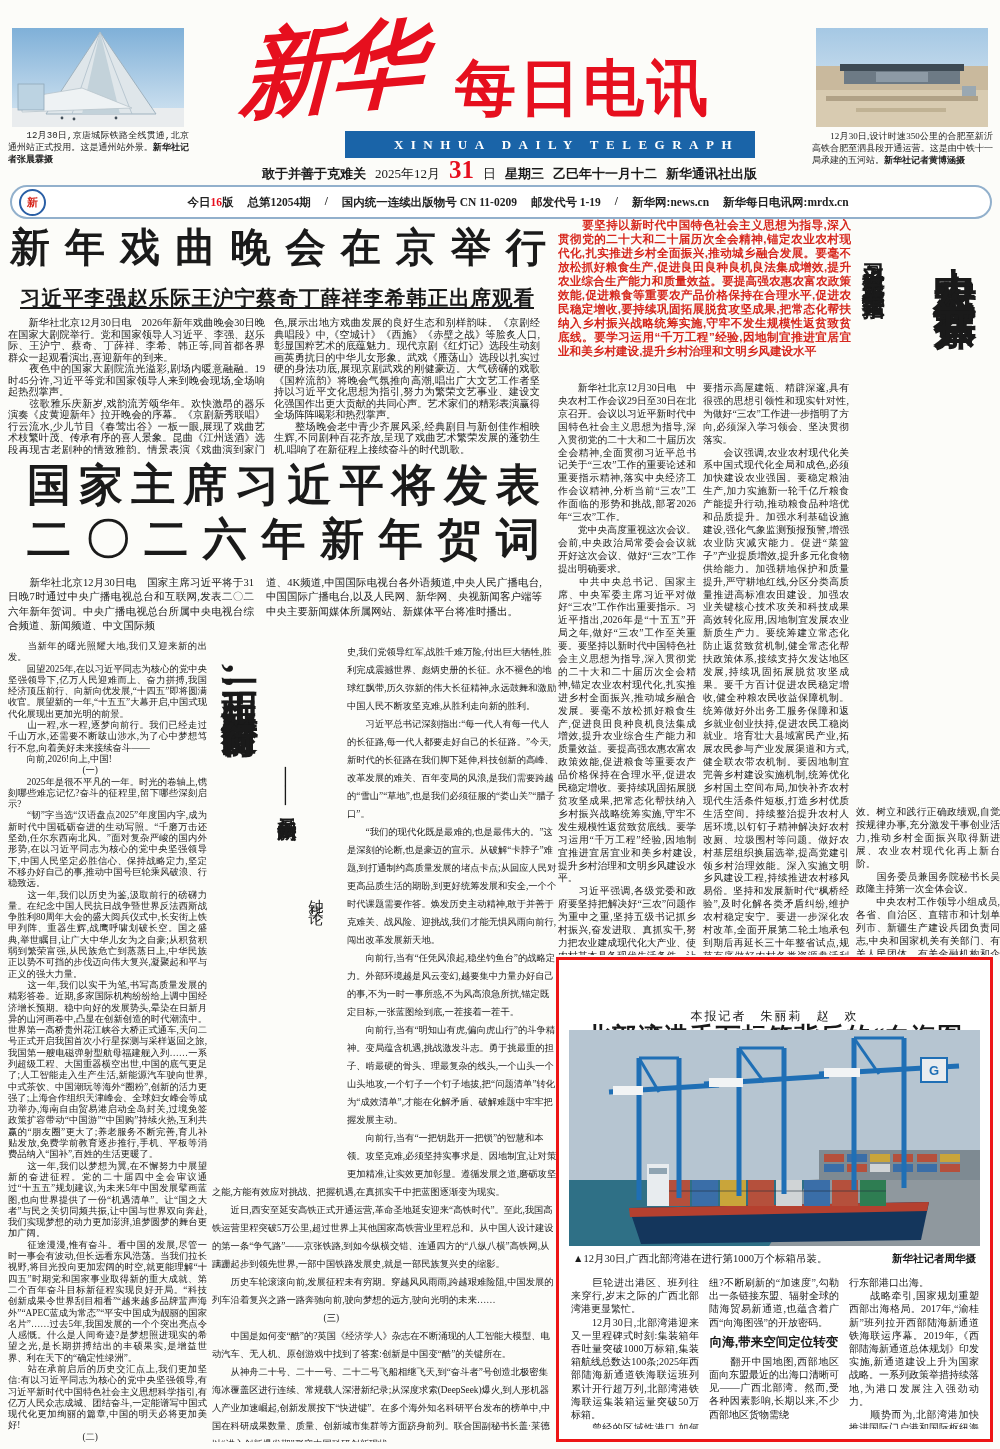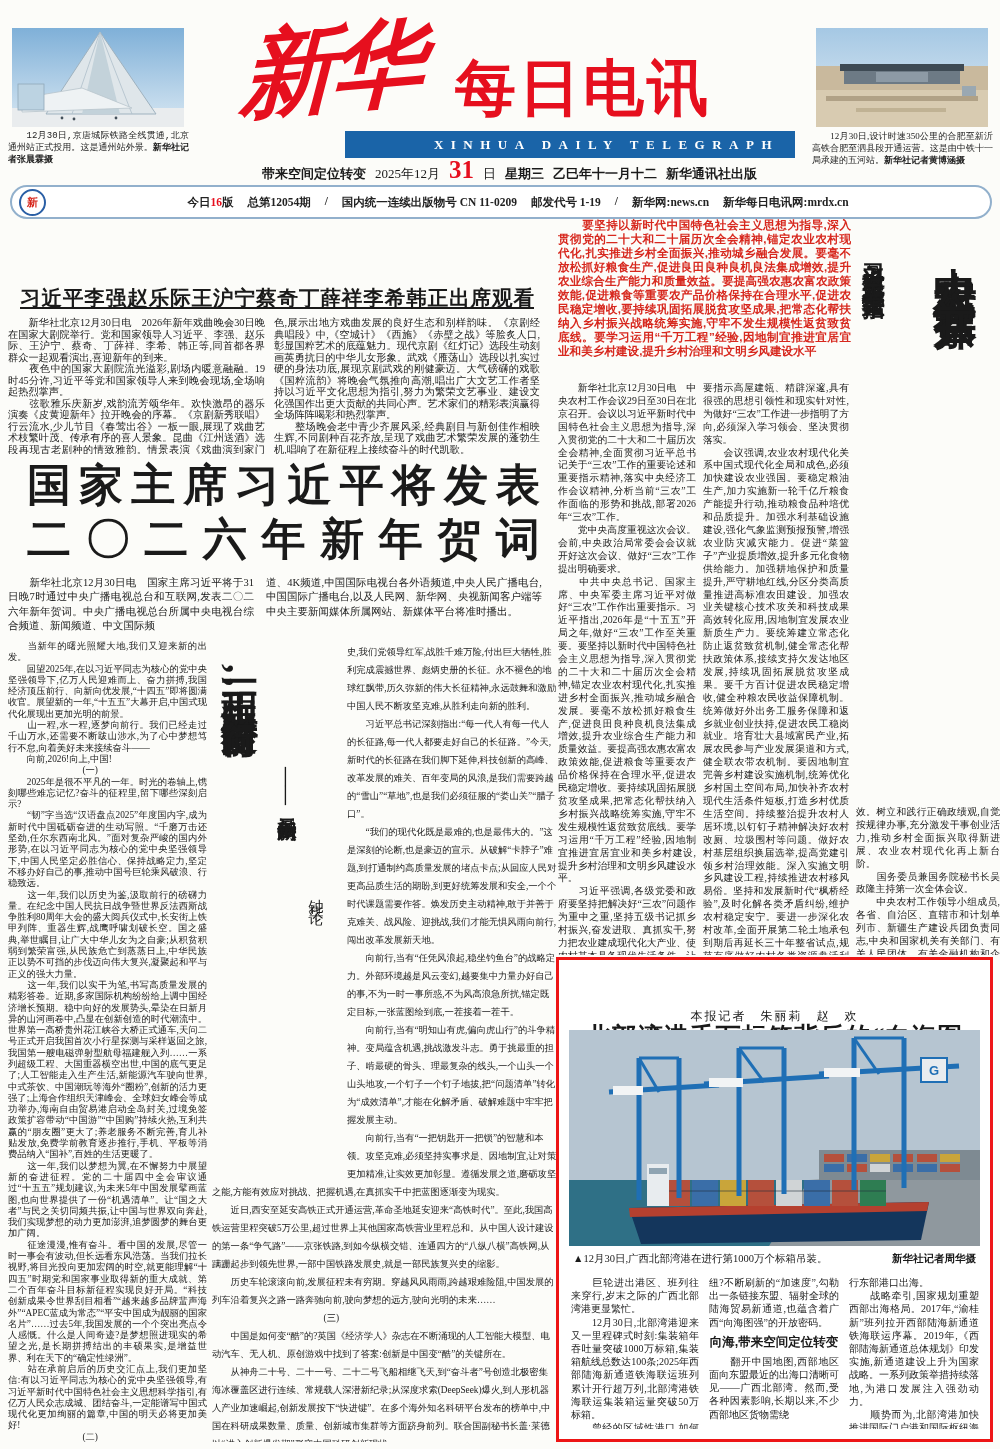--- a/index.html
+++ b/index.html
@@ -79,25 +79,25 @@
         <circle cx="62" cy="91" r="1.4" fill="#44505a"></circle>
       <circle cx="104" cy="90" r="1.4" fill="#44505a"></circle>
     </svg>
   </div>
   <div class="abs hcap" style="left:8px;top:131px;width:181px;height:46px;font-family:Liberation Mono, monospace;">
     <span>　　12月30日,京唐城际铁路全线贯通,北京通州站正式投用。这是通州站外景。</span><b>新华社记者张晨霖摄</b>
   </div>
 
   <div class="abs callig" style="left:240px;top:22px;">新华</div>
   <div class="abs mast-rest song" style="left:455px;top:58px;">每日电讯</div>
-  <div class="abs bluebar" style="left:345px;top:131px;width:450px;height:27px;">
+  <div class="abs bluebar" style="left:345px;top:131px;width:410px;height:27px;">
     <span>XINHUA DAILY TELEGRAPH</span>
   </div>
   <div class="abs pubrow" style="left:222px;top:161px;width:575px;height:22px;">
-    <span class="b">带来空间定位转变</span>
+    <span class="b">敢于并善于克难关</span>
     <span>2025年12月</span>
       <span class="day">31</span>
       <span>日</span>
     <span class="b">星期三</span>
     <span class="b">乙巳年十一月十二</span>
     <span class="b">新华通讯社出版</span>
   </div>
 
   <div class="abs infobar" style="left:10px;top:185px;width:978px;height:30px;">
     <div class="emblem">
@@ -131,20 +131,21 @@
       <rect x="60" y="44" width="52" height="10" fill="#8d9aa5"></rect>
       <rect x="10" y="68" width="152" height="5" fill="#b0a186"></rect>
       <rect x="40" y="80" width="90" height="4" fill="#c0b294"></rect>
       <rect x="146" y="58" width="14" height="10" fill="#9aa8b2"></rect>
     </svg>
   </div>
   <div class="abs hcap" style="left:812px;top:131px;width:181px;height:46px;">
     <span>　　12月30日,设计时速350公里的合肥至新沂高铁合肥至泗县段开通运营。这是由中铁十一局承建的五河站。</span><b>新华社记者黄博涵摄</b>
   </div>
 
+  <div class="abs h-opera song" style="left:10px;top:225px;width:536px;">新年戏曲晚会在京举行</div>
   <div class="abs sub-opera hei" style="left:20px;top:284px;width:514px;">习近平李强赵乐际王沪宁蔡奇丁薛祥李希韩正出席观看</div>
   <div class="abs jtext body-s song" style="left:8px;top:317px;width:257px;height:137px;">　　新华社北京12月30日电　2026年新年戏曲晚会30日晚在国家大剧院举行。党和国家领导人习近平、李强、赵乐际、王沪宁、蔡奇、丁薛祥、李希、韩正等,同首都各界群众一起观看演出,喜迎新年的到来。
 　　夜色中的国家大剧院流光溢彩,剧场内暖意融融。19时45分许,习近平等党和国家领导人来到晚会现场,全场响起热烈掌声。
 　　弦歌雅乐庆新岁,戏韵流芳颂华年。欢快激昂的器乐演奏《皮黄迎新年》拉开晚会的序幕。《京剧新秀联唱》行云流水,少儿节目《春莺出谷》一板一眼,展现了戏曲艺术枝繁叶茂、传承有序的喜人景象。昆曲《江州送酒》选段再现古老剧种的情致雅韵。情景表演《戏曲演到家门前》和楚剧《田耕牛本传》选段各具特</div>
   <div class="abs jtext body-s song" style="left:274px;top:317px;width:266px;height:137px;">色,展示出地方戏曲发展的良好生态和别样韵味。《京剧经典唱段》中,《空城计》《西施》《赤壁之战》等脍炙人口,彰显国粹艺术的底蕴魅力。现代京剧《红灯记》选段生动刻画英勇抗日的中华儿女形象。武戏《雁荡山》选段以扎实过硬的身法功底,展现京剧武戏的刚健豪迈。大气磅礴的戏歌《国粹流韵》将晚会气氛推向高潮,唱出广大文艺工作者坚持以习近平文化思想为指引,努力为繁荣文艺事业、建设文化强国作出更大贡献的共同心声。艺术家们的精彩表演赢得全场阵阵喝彩和热烈掌声。
 　　整场晚会老中青少齐展风采,经典剧目与新创佳作相映生辉,不同剧种百花齐放,呈现了戏曲艺术繁荣发展的蓬勃生机,唱响了在新征程上接续奋斗的时代凯歌。
 　　党和国家有关领导同志,有关部门负责同志观看演出。</div>
 
   <div class="abs h-greet song" style="left:27px;top:461px;width:513px;">国家主席习近平将发表</div>
   <div class="abs h-greet song" style="left:27px;top:515px;width:513px;">二〇二六年新年贺词</div>

